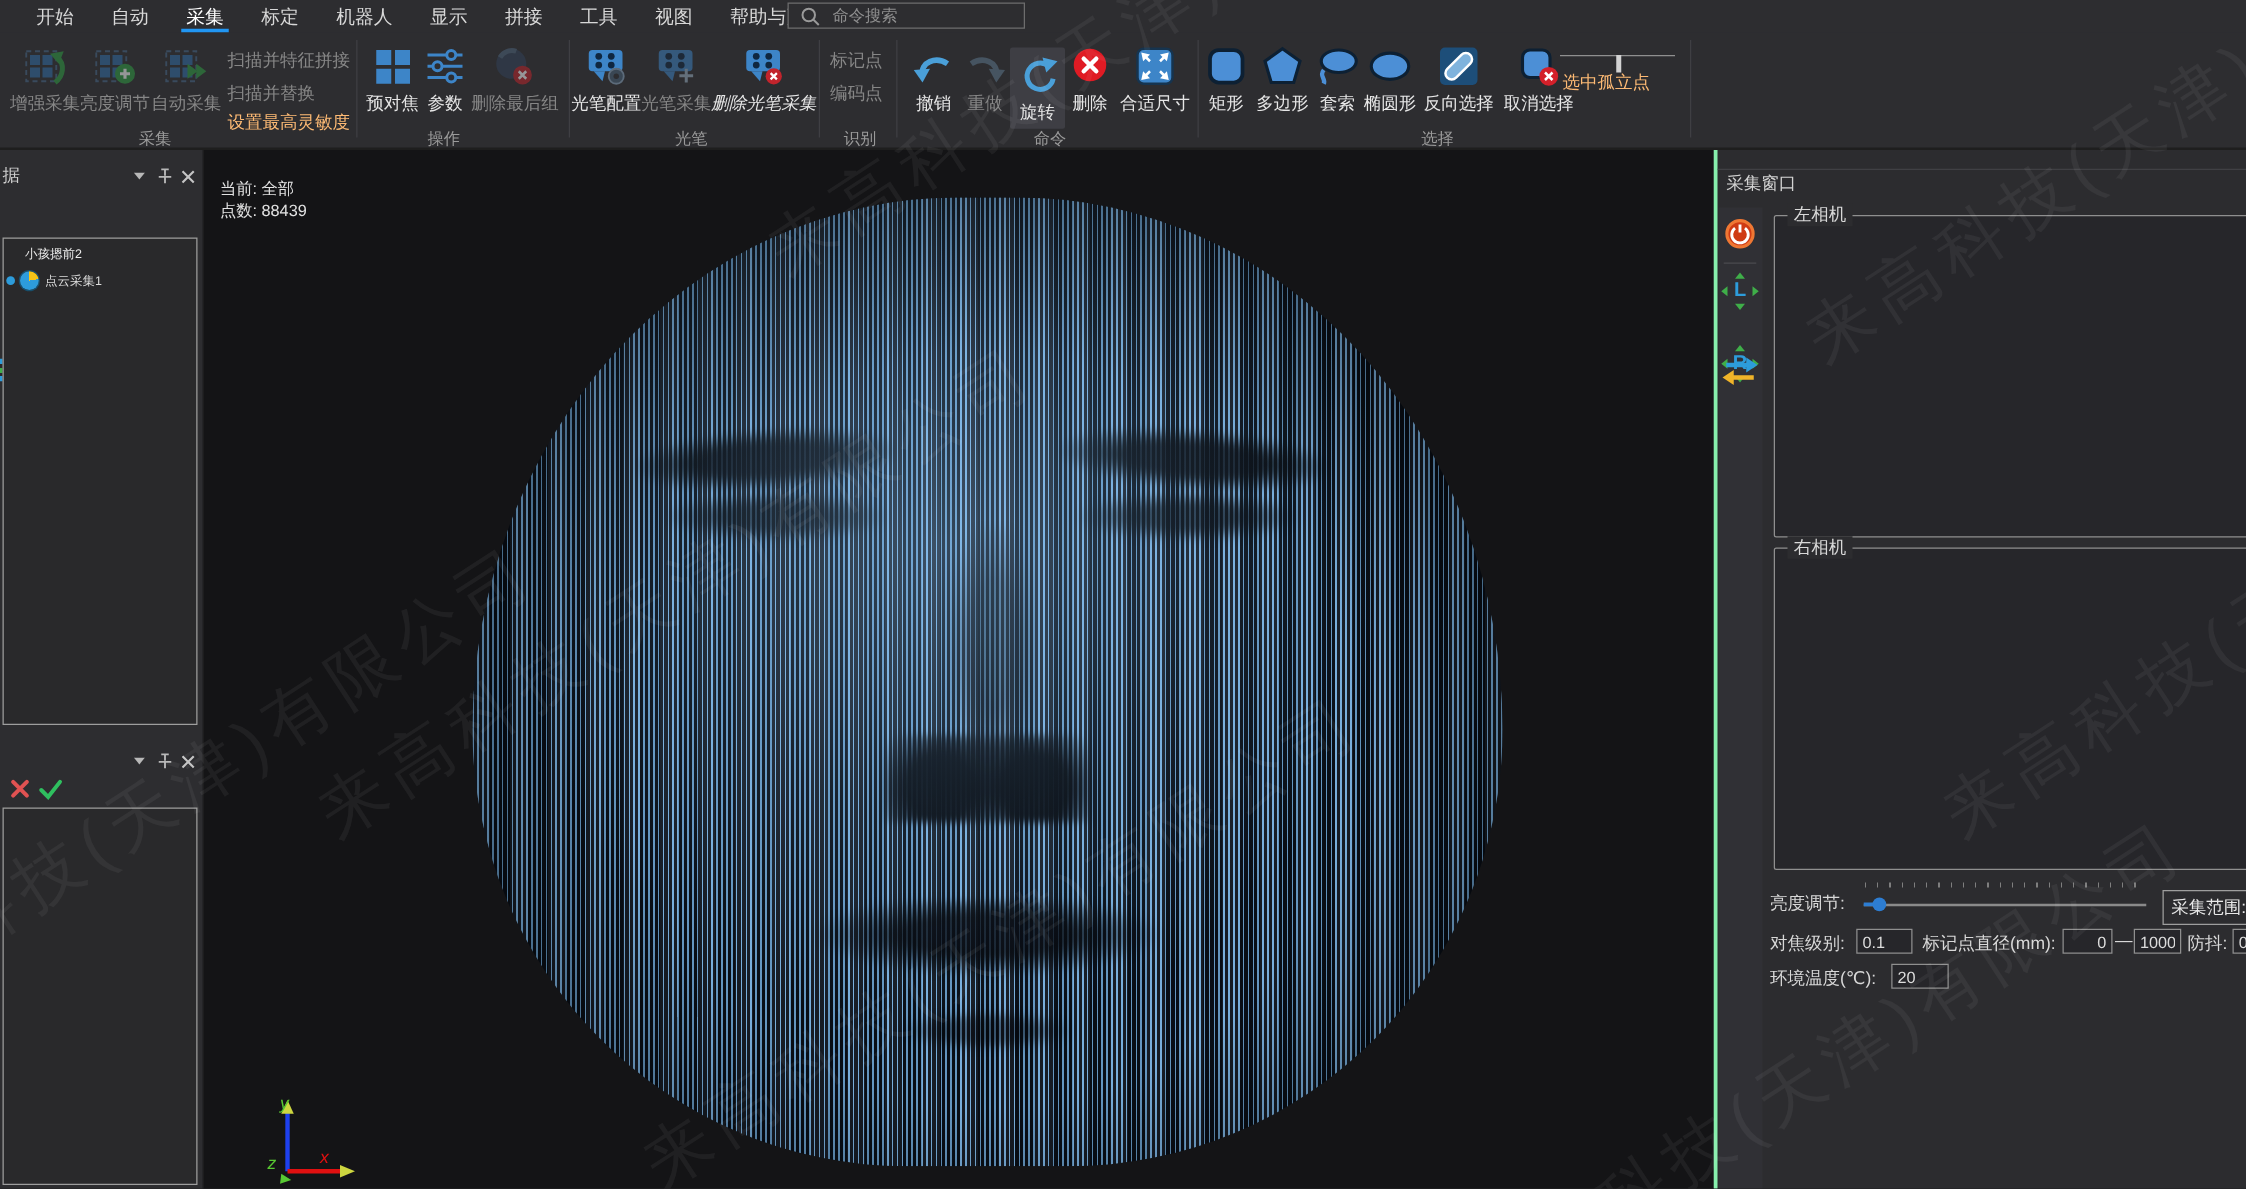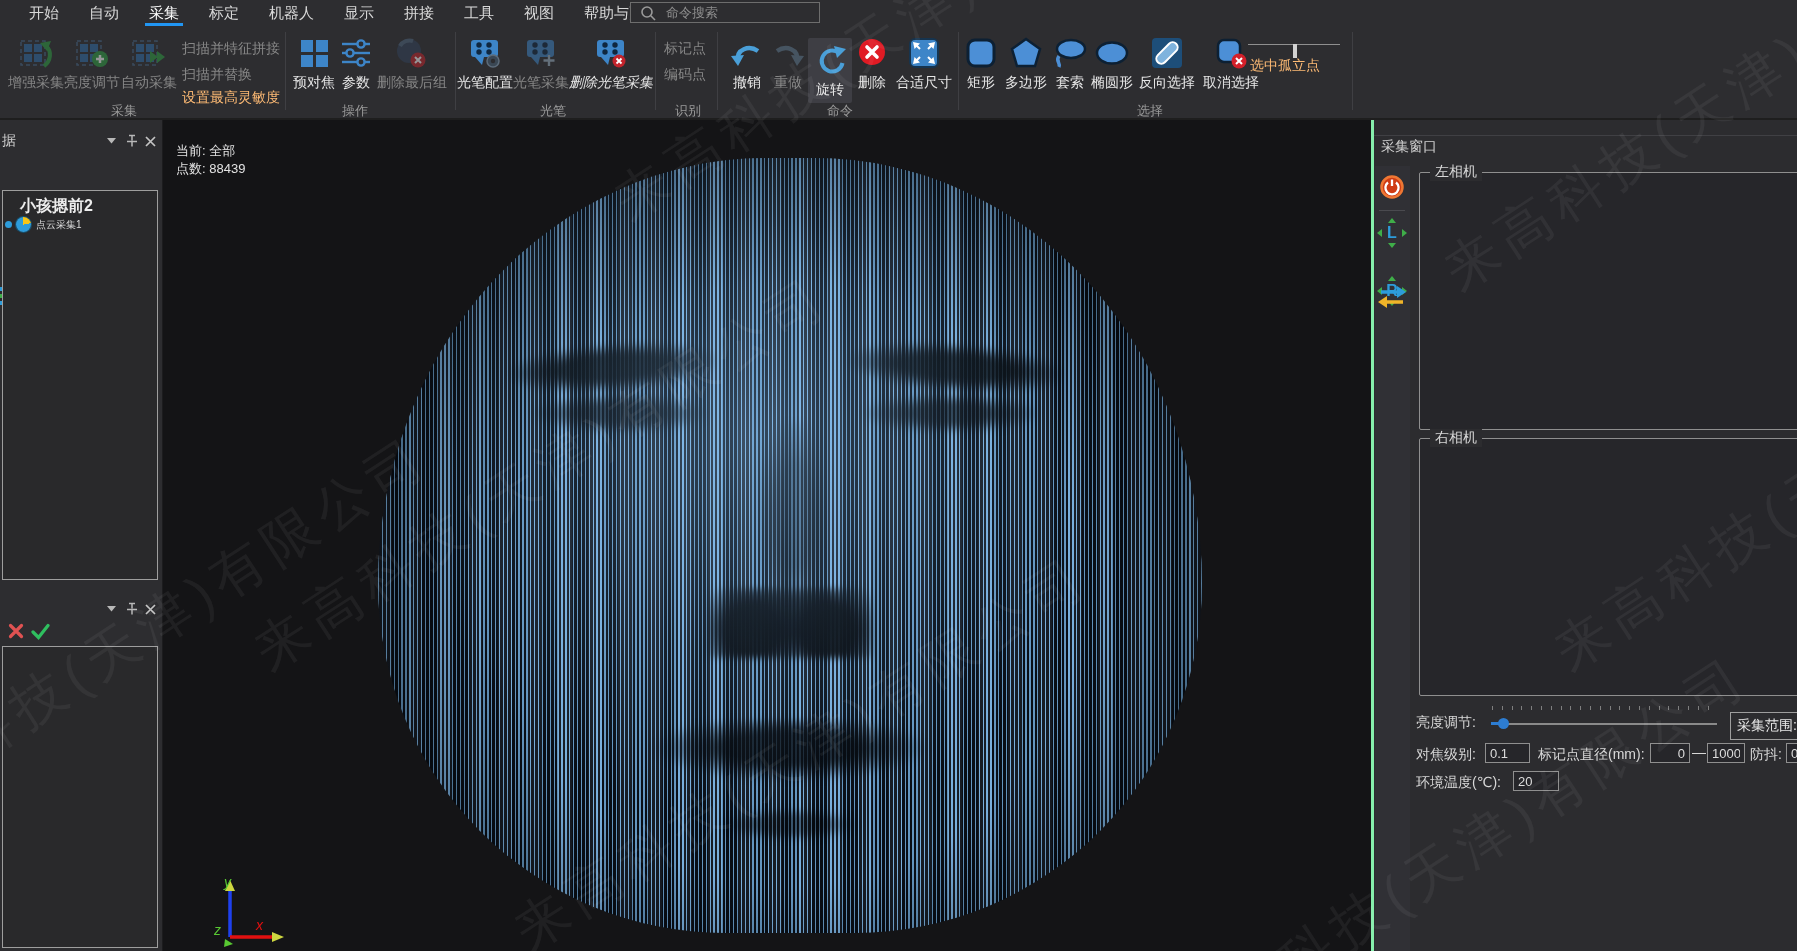--- a/index.html
+++ b/index.html
@@ -27,21 +27,21 @@
   .rtext{position:absolute;font-size:14px;white-space:nowrap;color:#fdba74;}
   .rtext.dis{color:#868686;}
   .iso-track{position:absolute;height:1px;background:#8f8f8f;}
   .iso-handle{position:absolute;width:4px;height:14px;background:#d2d2d2;top:-7px;}
   
   .lpanel{position:absolute;left:0;top:120px;width:163px;height:831px;background:#2d2d30;border-right:1px solid #1c1c1e;box-sizing:border-box;}
   .phdr{position:absolute;left:0;width:160px;height:26px;}
   .phdr .ttl{position:absolute;left:2px;top:4px;font-size:14px;color:#cfcfcf;}
   .hicon{position:absolute;top:6px;width:14px;height:14px;display:flex;align-items:center;justify-content:center;}
   .pbox{position:absolute;left:2px;width:156px;border:1px solid #9e9e9e;background:#29292b;box-sizing:border-box;}
-  .tree-root{position:absolute;left:17px;top:5px;font-size:16px;font-weight:bold;color:#ececec;white-space:nowrap;}
+  .tree-root{position:absolute;left:17px;top:5px;font-size:10px;font-weight:normal;color:#ececec;white-space:nowrap;}
   .tree-child{position:absolute;left:33px;top:27px;font-size:10px;color:#dcdcdc;white-space:nowrap;}
   .pie{position:absolute;left:13px;top:26px;width:15px;height:15px;border-radius:50%;
        background:conic-gradient(#f5c518 0deg 80deg,#2d9cdb 80deg 360deg);box-shadow:0 0 0 1px #17506e;}
   .vdot{position:absolute;left:2px;top:30px;width:7px;height:7px;border-radius:50%;background:#2d9cdb;}
   .cuticon{position:absolute;left:0;top:167px;width:7px;height:18px;background:linear-gradient(180deg,#2d9cdb 0 4px,#29292b 4px 7px,#3fae49 7px 11px,#29292b 11px 14px,#2d9cdb 14px 18px);}
   
   .viewport{position:absolute;left:163px;top:120px;width:1208px;height:831px;background:#141416;overflow:hidden;}
   .vtext{position:absolute;font-size:13px;color:#e2e2e2;white-space:nowrap;}
   .face{position:absolute;left:215px;top:38px;width:824px;height:775px;
         border-radius:48% 48% 43% 43% / 56% 56% 46% 46%;

